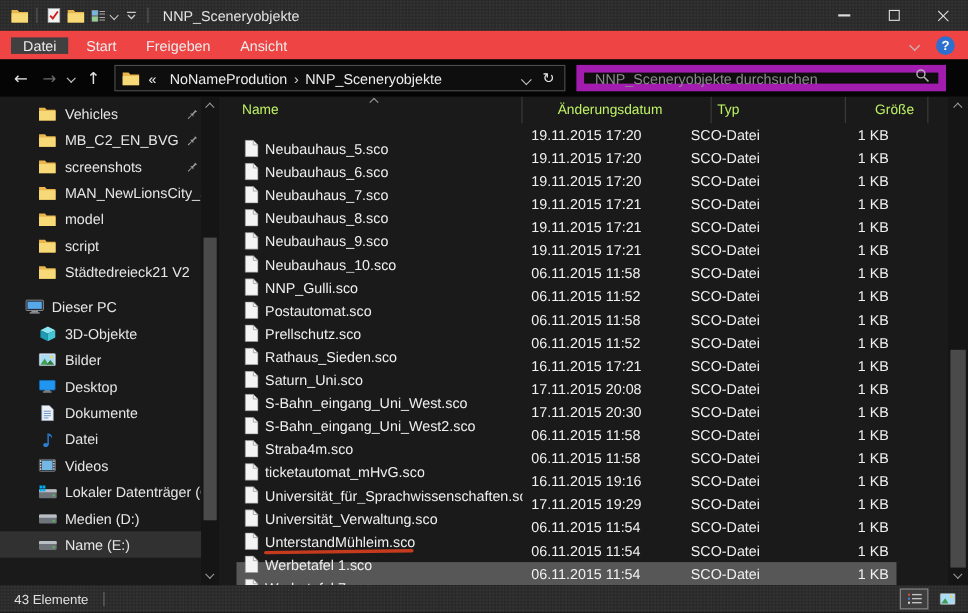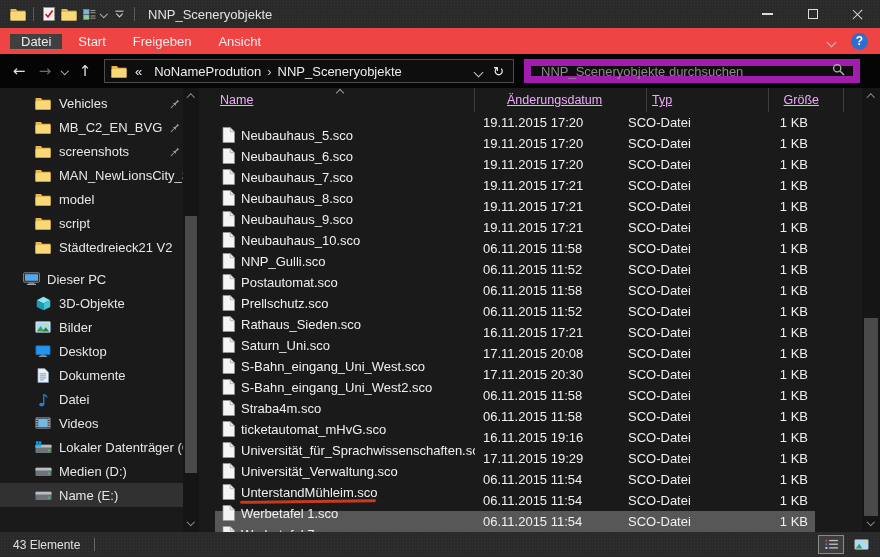--- a/index.html
+++ b/index.html
@@ -57,26 +57,26 @@
   .side-item .pin{margin-left:auto;margin-right:3px;flex:none;display:flex;}
   .sidescroll{position:absolute;left:183px;top:0;width:16px;height:444px;background:#151515;}
   .sthumb{position:absolute;left:2px;width:12px;top:128px;height:257px;background:#4a4a4a;}
   .sarrow{position:absolute;left:0;width:16px;height:16px;display:flex;align-items:center;justify-content:center;}
   .sarrow.top{top:2px;} .sarrow.down{bottom:2px;}
   .vscroll{position:absolute;right:0;top:0;width:18px;height:444px;background:#151515;}
   .vthumb{position:absolute;left:2px;width:14px;top:230px;height:198px;background:#4a4a4a;}
   .vscroll .sarrow{width:18px;}
   
   .content{position:absolute;left:199px;top:0;width:663px;height:444px;}
-  .list-header{height:24px;display:flex;color:#f0abfc;font-size:12.5px;align-items:stretch;text-decoration:underline;}
+  .list-header{height:24px;display:flex;color:#bef264;font-size:12.5px;align-items:stretch;}
   .hcell{display:flex;align-items:center;border-right:1px solid #3d3d3d;box-sizing:border-box;position:relative;}
   .hcell.col-name{width:276px;padding-left:21px;}
   .hcell.col-date{width:148px;padding-left:8px;margin-left:24px;}
   .hcell.col-type{width:122px;padding-left:5px;}
-  .hcell.col-size{width:75px;justify-content:flex-end;padding-right:24px;}
+  .hcell.col-size{width:75px;justify-content:flex-end;padding-right:12px;}
   .sortchev{position:absolute;left:138px;top:2px;width:5px;height:5px;border-left:1.2px solid #9a9a9a;
     border-top:1.2px solid #9a9a9a;transform:rotate(45deg);}
   .rows{position:absolute;top:24px;left:0;width:663px;height:420px;overflow:hidden;}
   .frow{height:21px;display:flex;align-items:center;margin-left:16px;width:600px;color:#f0f0f0;font-size:13px;}
   .frow.hl{background:#575757;}
   .fcell{height:100%;display:flex;align-items:center;box-sizing:border-box;}
   .fc-name{width:260px;position:relative;margin-top:25px;}
   .fc-name .ic{margin-left:7px;margin-right:6px;flex:none;display:flex;}
   .fc-date{width:148px;padding-left:8px;}
   .fc-type{width:122px;padding-left:5px;}

